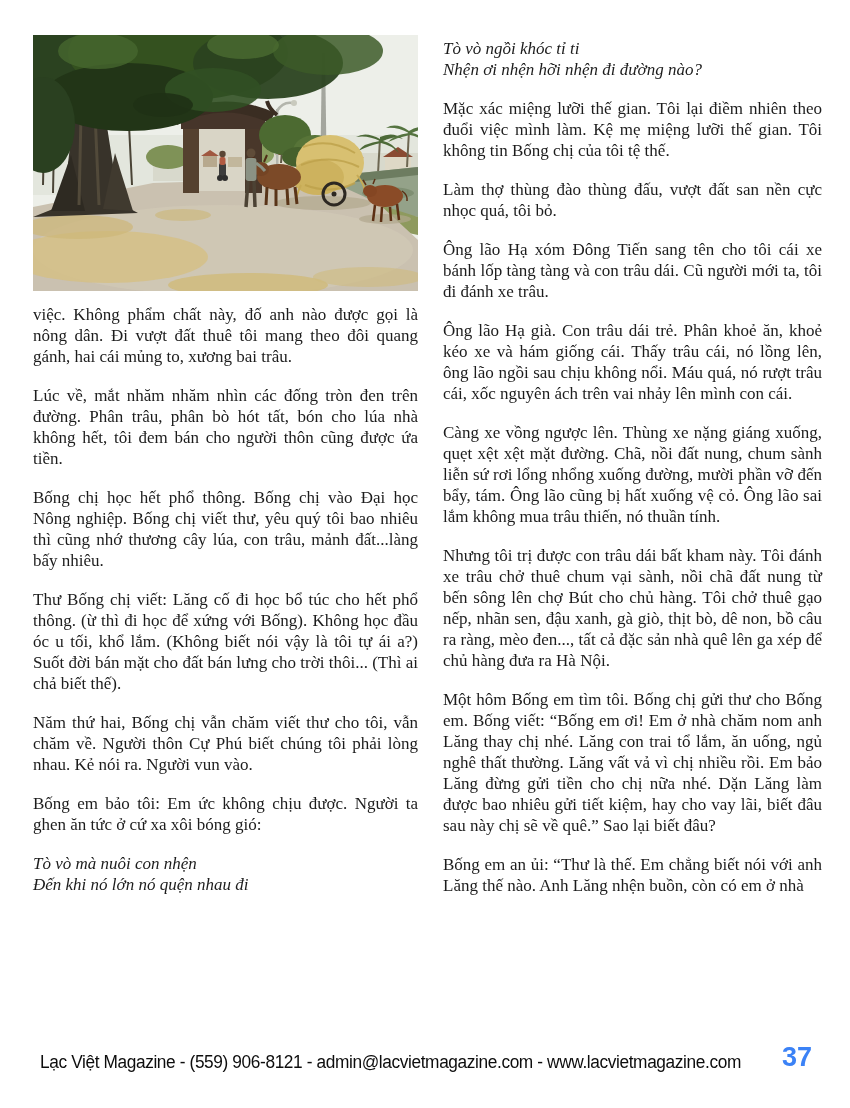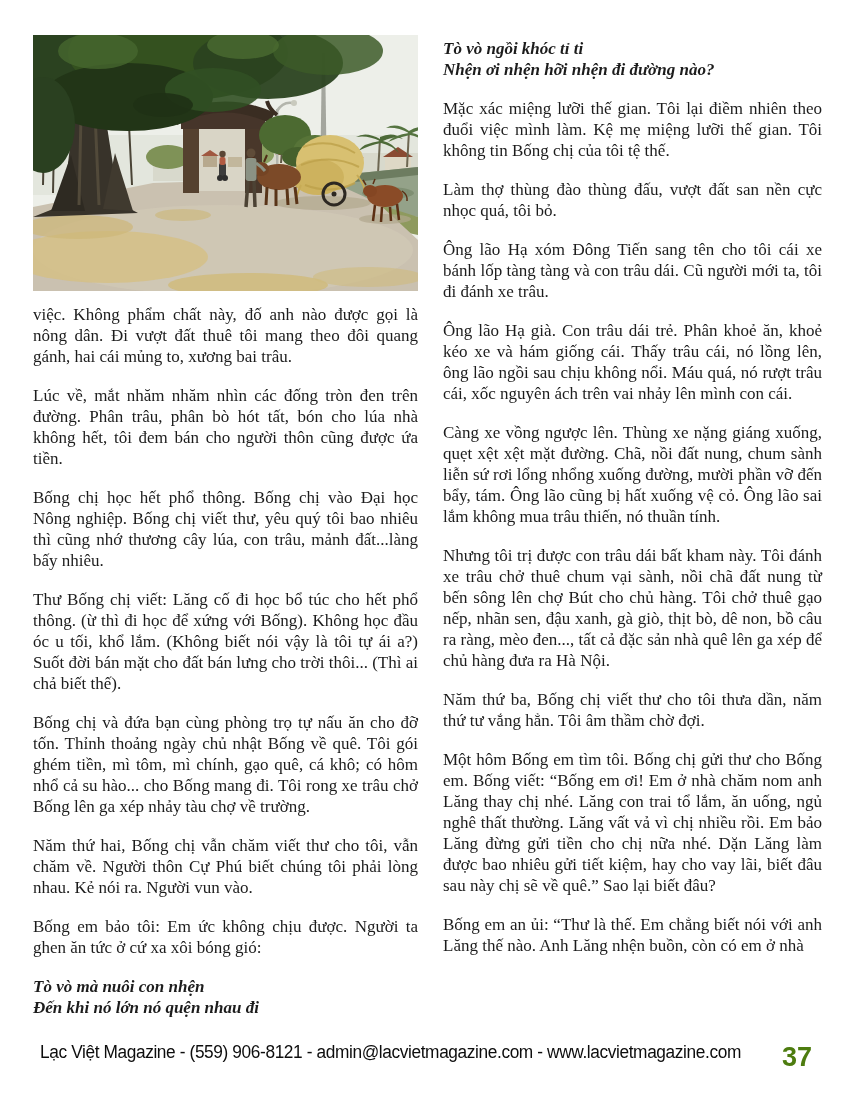--- a/index.html
+++ b/index.html
@@ -19,35 +19,35 @@
   .col-right{width:379px;padding-top:3px;}
   .photo{
     margin:0 0 13px 0;width:385px;height:256px;line-height:0;
   }
   .paras p{
     margin:0 0 18px 0;
     font-size:17px;line-height:21px;
     text-align:justify;
   }
   .paras p.verse{
-    font-weight:bold;font-style:italic;text-align:left;
+    font-weight:normal;font-style:italic;text-align:left;
     margin-bottom:18px;
   }
   .footer{
     position:absolute;left:40px;right:38px;top:1042px;
-    display:flex;align-items:flex-start;justify-content:space-between;
+    display:flex;align-items:flex-end;justify-content:space-between;
     font-family:"Liberation Sans","DejaVu Sans",sans-serif;
   }
   .footer-text{
     font-size:18px;color:#0d0d0d;letter-spacing:-0.4px;
     transform:scaleX(.96);transform-origin:left;
     white-space:nowrap;
   }
   .pageno{
-    font-size:27px;font-weight:bold;color:#4d7c0f;
+    font-size:27px;font-weight:bold;color:#3b82f6;
   }
 </style>
 </head>
 <body>
 
 <div class="page">
   <div class="content">
 
     <div class="col-left">
       <figure class="photo">
@@ -183,37 +183,35 @@
             <path d="M342,170 L340,186 M349,172 L348,187 M357,172 L358,186 M364,169 L366,185" stroke="#5c2f14" stroke-width="2.5" fill="none"></path>
             <path d="M369,156 q6,4 5,10" stroke="#5c2f14" stroke-width="1.5" fill="none"></path>
           </g>
         </svg>
       </figure>
       <div class="paras" id="left-paras">
           <p class="para">việc. Không phẩm chất này, đố anh nào được gọi là nông dân. Đi vượt đất thuê tôi mang theo đôi quang gánh, hai cái mủng to, xương bai trâu.</p>
           <p class="para">Lúc về, mắt nhăm nhăm nhìn các đống tròn đen trên đường. Phân trâu, phân bò hót tất, bón cho lúa nhà không hết, tôi đem bán cho người thôn cũng được ứa tiền.</p>
           <p class="para">Bống chị học hết phổ thông. Bống chị vào Đại học Nông nghiệp. Bống chị viết thư, yêu quý tôi bao nhiêu thì cũng nhớ thương cây lúa, con trâu, mảnh đất...làng bấy nhiêu.</p>
           <p class="para">Thư Bống chị viết: Lăng cố đi học bổ túc cho hết phổ thông. (ừ thì đi học để xứng với Bống). Không học đầu óc u tối, khổ lắm. (Không biết nói vậy là tôi tự ái a?) Suốt đời bán mặt cho đất bán lưng cho trời thôi... (Thì ai chả biết thế).</p>
-          <p class="para">Bống chị và đứa bạn cùng phòng trọ tự nấu ăn cho đỡ tốn. Thỉnh thoảng ngày chủ nhật Bống về quê. Tôi gói ghém tiền, mì tôm, mì chính, gạo quê, cá khô; có hôm nhổ cả su hào... cho Bống mang đi. Tôi rong xe trâu chở Bống lên ga xép nhảy tàu chợ về trường.</p>
           <p class="para">Năm thứ hai, Bống chị vẫn chăm viết thư cho tôi, vẫn chăm về. Người thôn Cự Phú biết chúng tôi phải lòng nhau. Kẻ nói ra. Người vun vào.</p>
           <p class="para">Bống em bảo tôi: Em ức không chịu được. Người ta ghen ăn tức ở cứ xa xôi bóng gió:</p>
           <p class="verse">Tò vò mà nuôi con nhện<br>Đến khi nó lớn nó quện nhau đi</p>
         </div>
     </div>
 
     <div class="col-right">
       <div class="paras" id="right-paras">
           <p class="verse">Tò vò ngồi khóc tỉ ti<br>Nhện ơi nhện hỡi nhện đi đường nào?</p>
           <p class="para">Mặc xác miệng lưỡi thế gian. Tôi lại điềm nhiên theo đuổi việc mình làm. Kệ mẹ miệng lưỡi thế gian. Tôi không tin Bống chị của tôi tệ thế.</p>
           <p class="para">Làm thợ thùng đào thùng đấu, vượt đất san nền cực nhọc quá, tôi bỏ.</p>
           <p class="para">Ông lão Hạ xóm Đông Tiến sang tên cho tôi cái xe bánh lốp tàng tàng và con trâu dái. Cũ người mới ta, tôi đi đánh xe trâu.</p>
           <p class="para">Ông lão Hạ già. Con trâu dái trẻ. Phân khoẻ ăn, khoẻ kéo xe và hám giống cái. Thấy trâu cái, nó lồng lên, ông lão ngồi sau chịu không nổi. Máu quá, nó rượt trâu cái, xốc nguyên ách trên vai nhảy lên mình con cái.</p>
           <p class="para">Càng xe vồng ngược lên. Thùng xe nặng giáng xuống, quẹt xệt xệt mặt đường. Chã, nồi đất nung, chum sành liễn sứ rơi lổng nhổng xuống đường, mười phần vỡ đến bẩy, tám. Ông lão cũng bị hất xuống vệ cỏ. Ông lão sai lắm không mua trâu thiến, nó thuần tính.</p>
           <p class="para">Nhưng tôi trị được con trâu dái bất kham này. Tôi đánh xe trâu chở thuê chum vại sành, nồi chã đất nung từ bến sông lên chợ Bút cho chủ hàng. Tôi chở thuê gạo nếp, nhãn sen, đậu xanh, gà giò, thịt bò, dê non, bồ câu ra ràng, mèo đen..., tất cả đặc sản nhà quê lên ga xép để chủ hàng đưa ra Hà Nội.</p>
-          <p class="para">Năm thứ ba, Bống chị viết thư cho tôi thưa dần, năm thứ tư vắng hẳn. Tôi âm thầm chờ đợi.</p>
           <p class="para">Một hôm Bống em tìm tôi. Bống chị gửi thư cho Bống em. Bống viết: “Bống em ơi! Em ở nhà chăm nom anh Lăng thay chị nhé. Lăng con trai tổ lắm, ăn uống, ngủ nghê thất thường. Lăng vất vả vì chị nhiều rồi. Em bảo Lăng đừng gửi tiền cho chị nữa nhé. Dặn Lăng làm được bao nhiêu gửi tiết kiệm, hay cho vay lãi, biết đâu sau này chị sẽ về quê.” Sao lại biết đâu?</p>
           <p class="para">Bống em an ủi: “Thư là thế. Em chẳng biết nói với anh Lăng thế nào. Anh Lăng nhện buồn, còn có em ở nhà</p>
         </div>
     </div>
   </div>
 
   <div class="footer">
     <span class="footer-text">Lạc Việt Magazine - (559) 906-8121 - admin@lacvietmagazine.com - www.lacvietmagazine.com</span>
     <span class="pageno">37</span>
   </div>

